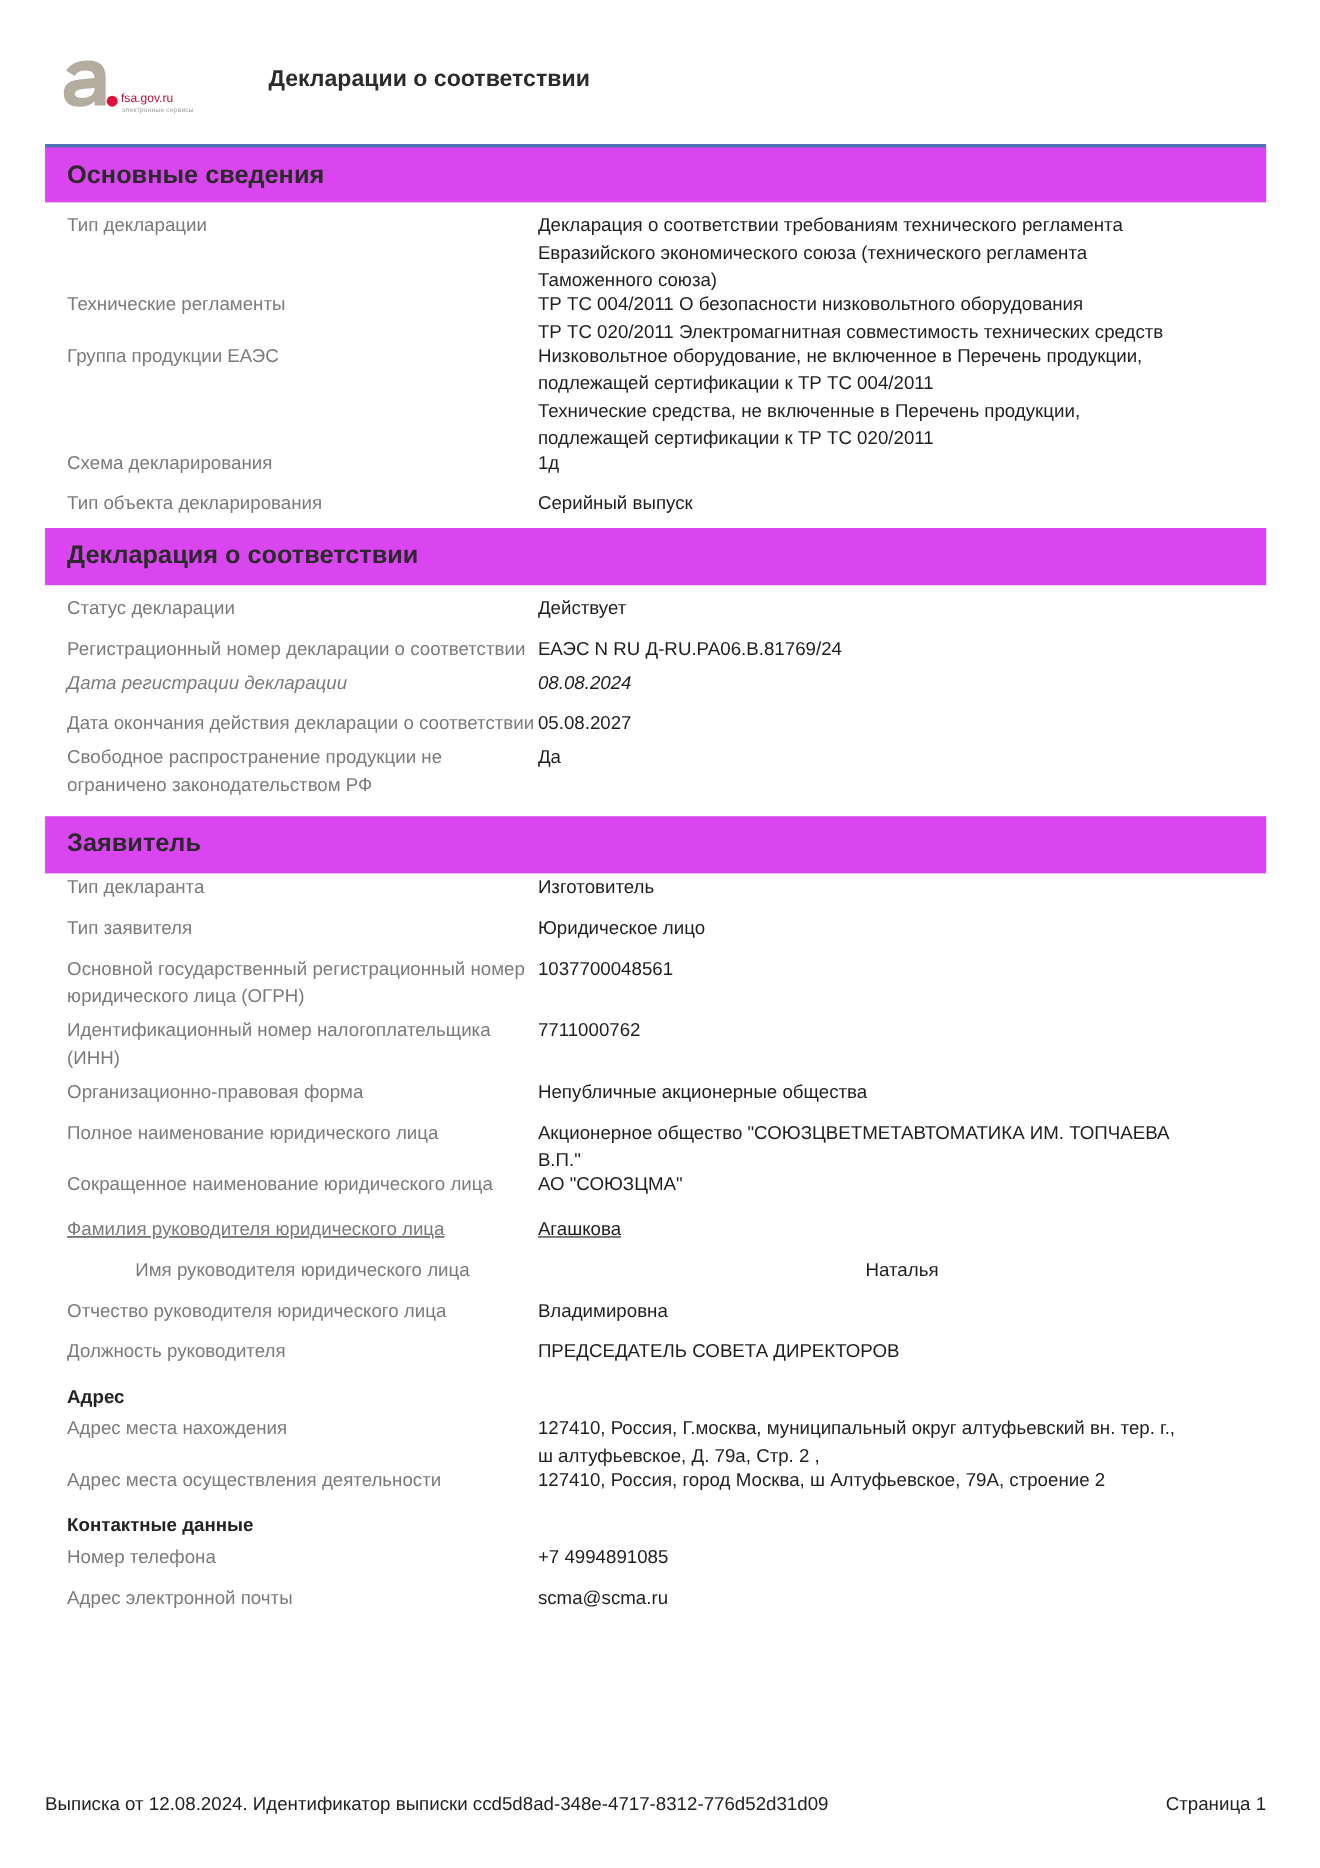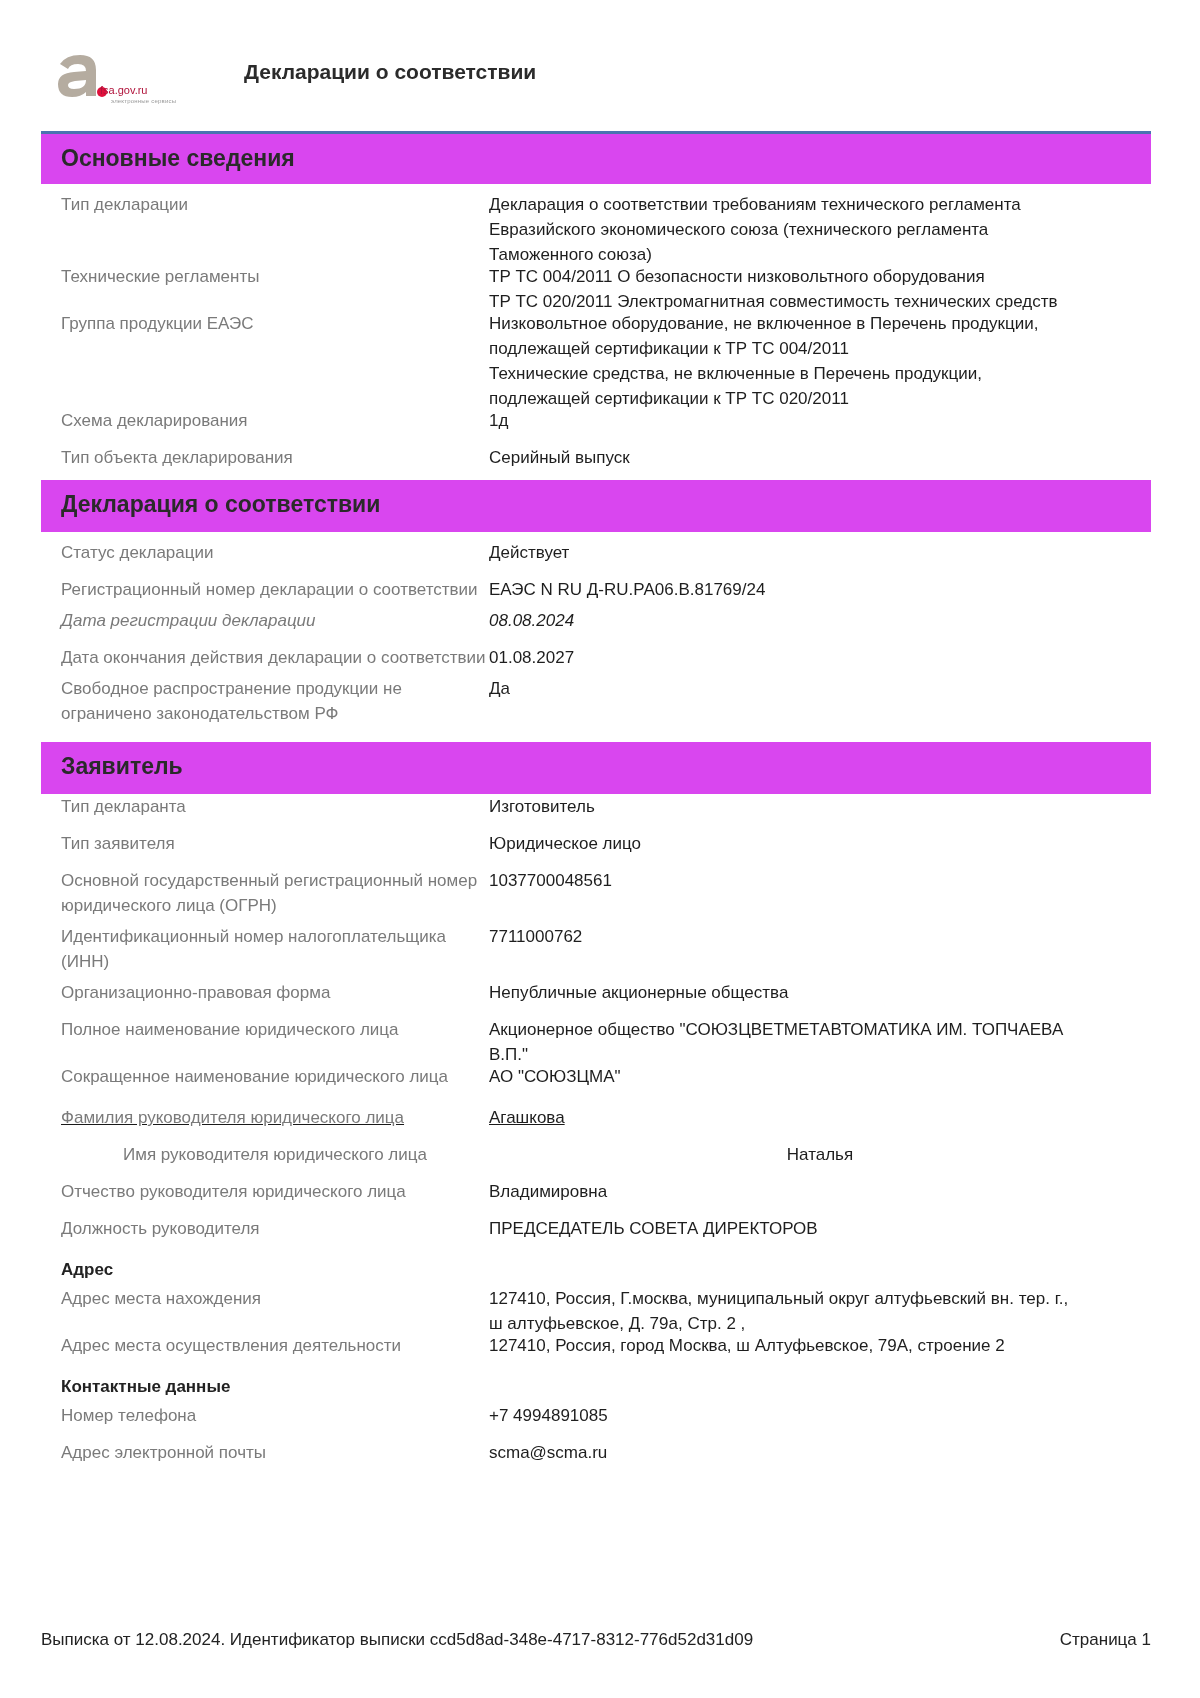--- a/index.html
+++ b/index.html
@@ -3,21 +3,21 @@
   <meta charset="utf-8">
   <style>
     html, body { margin: 0; padding: 0; background: #ffffff; }
     body {
       width: 1200px; height: 1698px; position: relative; overflow: hidden;
       font-family: "Liberation Sans", sans-serif; color: #1a1a1a;
     }
     .page-header { position: absolute; left: 0; top: 0; width: 1200px; height: 130px; }
     .logo { position: absolute; left: 56px; top: 54px; width: 150px; height: 56px; }
     .logo svg { position: absolute; left: 0; top: 0; }
-    .logo-domain { position: absolute; left: 44px; top: 30px; font-size: 11px; color: #b0123a; }
+    .logo-domain { position: absolute; left: 54px; top: 30px; font-size: 11px; color: #b0123a; }
     .logo-sub { position: absolute; left: 55px; top: 44px; font-size: 6px; color: #9a9a9a; letter-spacing: 0.2px; }
     .doc-title { position: absolute; left: 244px; top: 60px; font-size: 21px; font-weight: bold; color: #2b2b2b; }
 
     .content { position: absolute; left: 41px; top: 131px; width: 1110px; }
     .section-head {
       background: #d946ef; height: 52px; position: relative;
     }
     .section-head.first { border-top: 3px solid #4a74b0; height: 50px; }
     .section-head .title {
       position: absolute; left: 20px; top: 11px; font-size: 23px; font-weight: bold; color: #2a2a2a;
@@ -102,21 +102,21 @@
     </div>
     <div class="row" style="margin-top: 0px; margin-bottom: 12px; font-style: italic;">
       <div class="label">Дата регистрации декларации</div>
       <div class="value">
         <div>08.08.2024</div>
       </div>
     </div>
     <div class="row" style="margin-top: 0px; margin-bottom: 6px;">
       <div class="label">Дата окончания действия декларации о соответствии</div>
       <div class="value">
-        <div>01.08.2027</div>
+        <div>05.08.2027</div>
       </div>
     </div>
     <div class="row" style="margin-top: 0px; margin-bottom: 16px;">
       <div class="label">Свободное распространение продукции не ограничено законодательством РФ</div>
       <div class="value">
         <div>Да</div>
       </div>
     </div>
     <div class="section-head" style="margin-top: 10px;">
       <div class="title">Заявитель</div>

